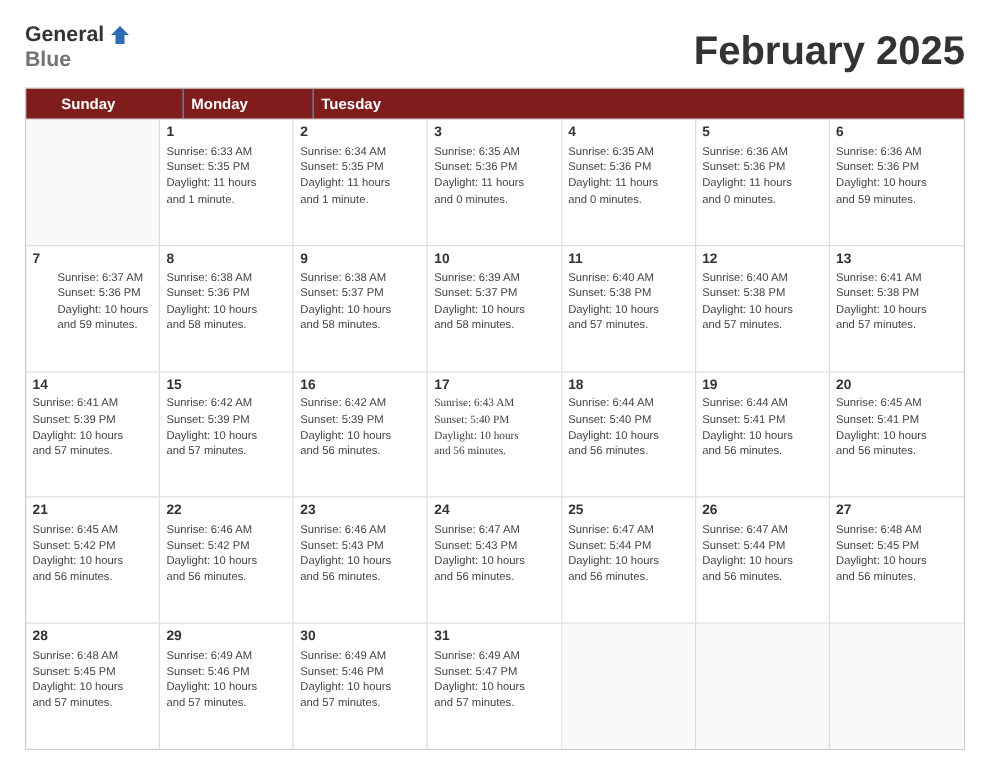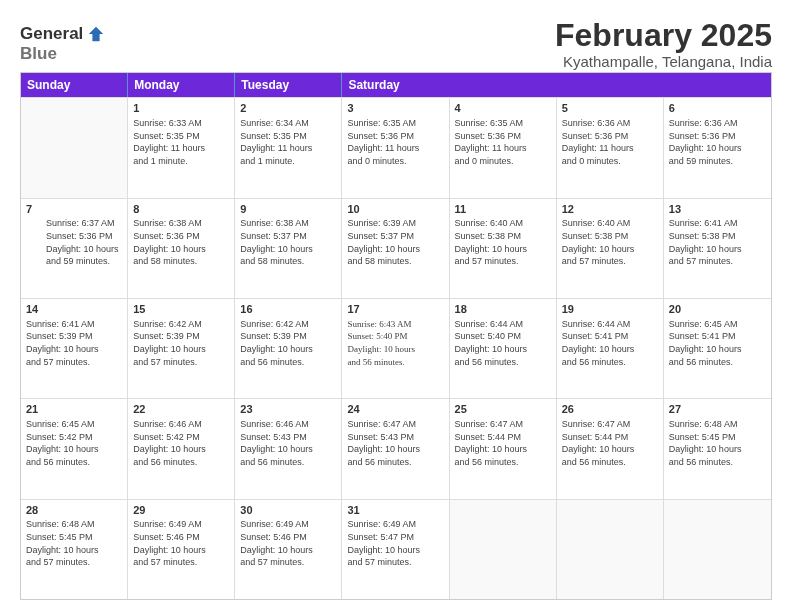--- a/index.html
+++ b/index.html
@@ -12,23 +12,23 @@
     }
     .page {
       width: 792px;
       height: 612px;
       padding: 18px 20px 12px 20px;
       display: flex;
       flex-direction: column;
     }
     .header {
       display: flex;
-      align-items: center;
+      align-items: flex-end;
       justify-content: space-between;
-      margin-bottom: 2px;
+      margin-bottom: 12px;
     }
     .logo {
       display: flex;
       flex-direction: column;
       align-items: flex-start;
     }
     .logo-text {
       display: flex;
       align-items: center;
       gap: 2px;
@@ -63,21 +63,22 @@
     }
     .calendar {
       flex: 1;
       display: flex;
       flex-direction: column;
       border: 1px solid #ccc;
     }
     .cal-header-row {
       display: grid;
       grid-template-columns: repeat(7, 1fr);
-      background: #6d28d9;
+      background: #7f1d1d;
+      padding-left: 22px;
     }
     .cal-header-cell {
       color: #fff;
       font-weight: bold;
       font-size: 12px;
       padding: 5px 6px;
       border-right: 1px solid #5a92cc;
       text-align: left;
     }
     .cal-header-cell:last-child { border-right: none; }
@@ -125,30 +126,28 @@
       <div class="logo-text">
         <span class="logo-general">General</span>
         <svg class="logo-icon" viewBox="0 0 20 20">
           <polygon points="10,2 18,10 14,10 14,18 6,18 6,10 2,10" fill="#2a6db5"></polygon>
         </svg>
       </div>
       <span class="logo-blue">Blue</span>
     </div>
     <div class="title-block">
       <div class="main-title">February 2025</div>
-      <div class="sub-title">Kyathampalle, Telangana, India</div>
     </div>
   </div>
 
   <div class="calendar">
     <div class="cal-header-row">
     <div class="cal-header-cell">Sunday</div>
         <div class="cal-header-cell">Monday</div>
         <div class="cal-header-cell">Tuesday</div>
-        <div class="cal-header-cell">Saturday</div>
       </div>
     <div class="cal-body">
     <div class="cal-week">
           <div class="cal-cell empty"></div>
           <div class="cal-cell">
             <span class="cell-day">1</span>
             <div class="cell-info" style="white-space: pre-line;">Sunrise: 6:33 AM
 Sunset: 5:35 PM
 Daylight: 11 hours
 and 1 minute.</div>

